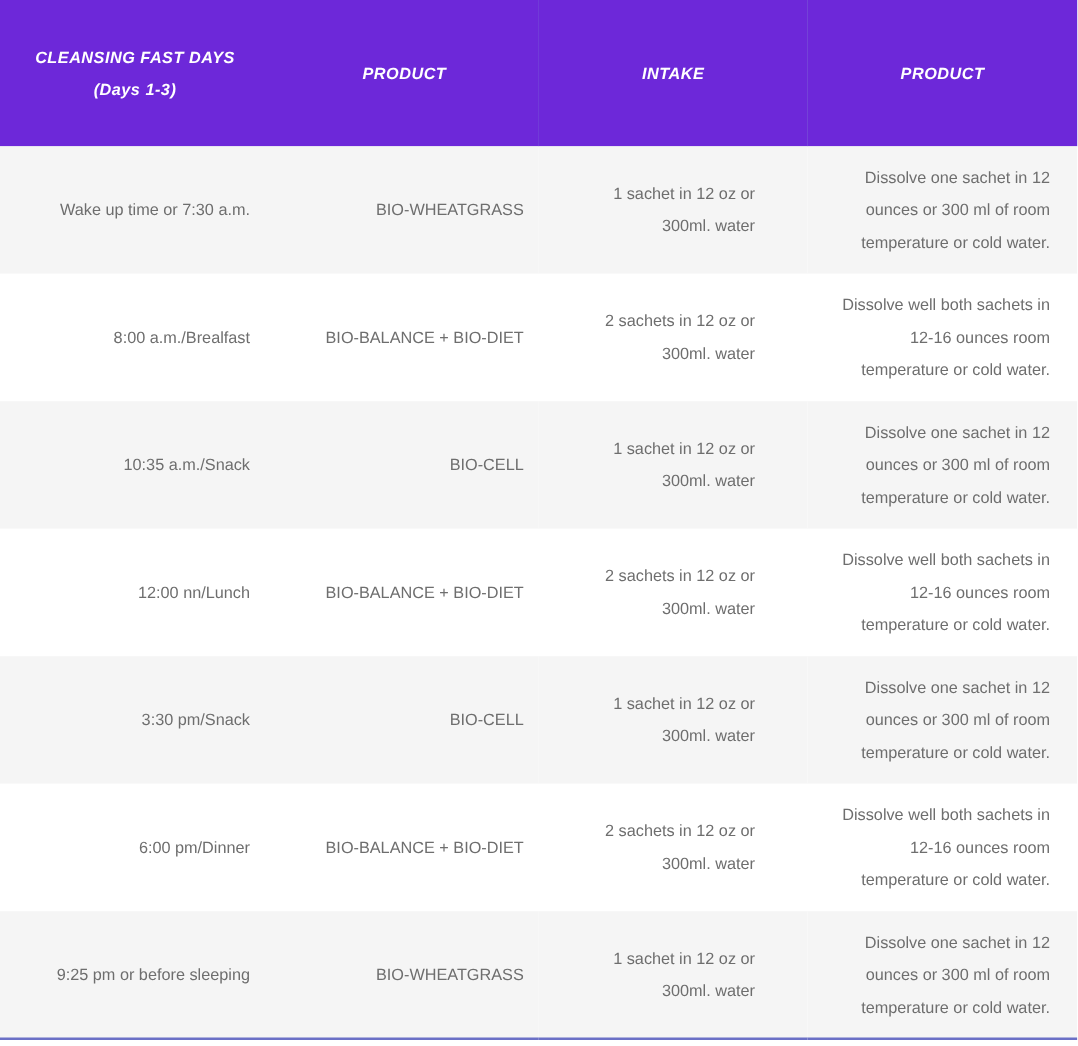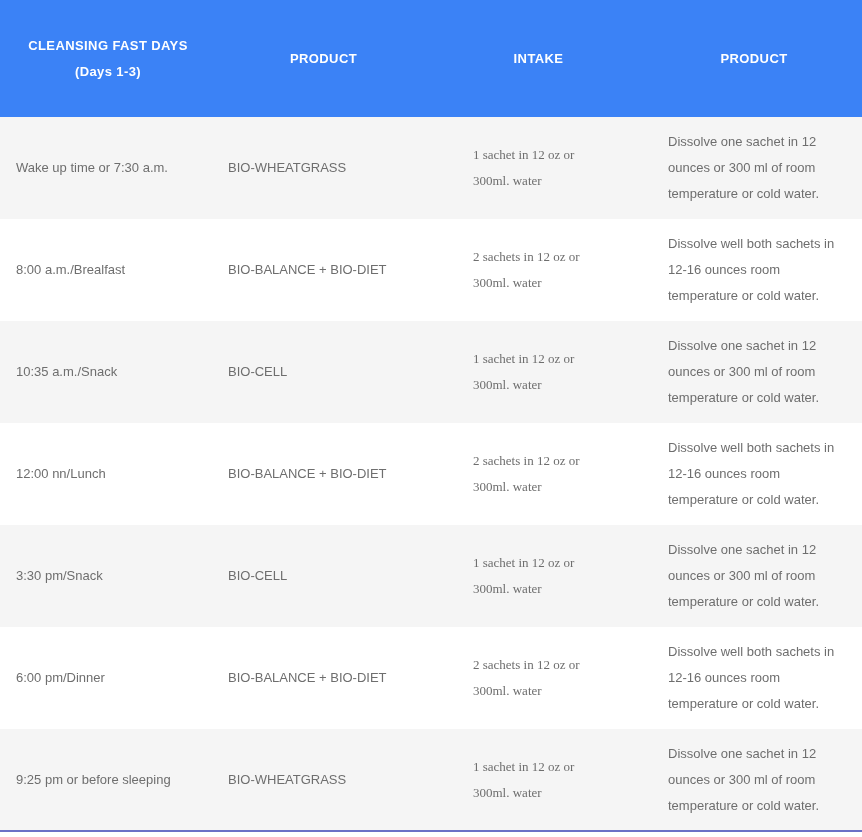--- a/index.html
+++ b/index.html
@@ -34,56 +34,57 @@
   col.c-product { width: 215px; }
   col.c-intake  { width: 215px; }
   col.c-remarks { width: 216px; }
 
   
   thead tr.header-row {
     background: #6B70C6;
     height: 117px;
   }
   thead th {
-    background: #3b82f6;
+    background: #6d28d9;
     color: #ffffff;
     font-size: 13px;
     font-weight: 700;
     letter-spacing: 0.4px;
     text-align: center;
     vertical-align: middle;
     padding: 0 10px;
     border: 0;
     font-stretch: condensed;
     line-height: 26px;
+    font-style: italic;
   }
   thead th .hdr-line-1 { display: block; }
   thead th .hdr-line-2 { display: block; }
 
   
   tbody tr.data-row {
     height: 102px;
   }
   tbody tr.row-odd  { background: #F5F5F5; }
   tbody tr.row-even { background: #FFFFFF; }
 
   tbody td {
     color: #6E6E6E;
     font-size: 13px;
     font-weight: 400;
-    text-align: left;
+    text-align: right;
     vertical-align: middle;
     padding: 6px 14px;
     line-height: 26px;
     border: 0;
   }
 
   td.cell-days    { padding-left: 16px;  padding-right: 16px; }
   td.cell-product { padding-left: 12px;  padding-right: 12px; }
-  td.cell-intake  { padding-left: 42px;  padding-right: 42px; font-family: Liberation Serif, serif; }
+  td.cell-intake  { padding-left: 42px;  padding-right: 42px; }
   td.cell-remarks { padding-left: 22px;  padding-right: 22px; }
 </style>
 </head>
 <body>
 
 <div class="schedule-wrap">
   <table class="schedule">
     <colgroup>
       <col class="c-days">
       <col class="c-product">

